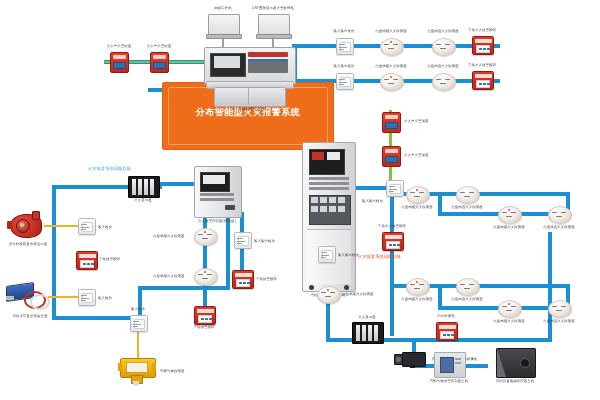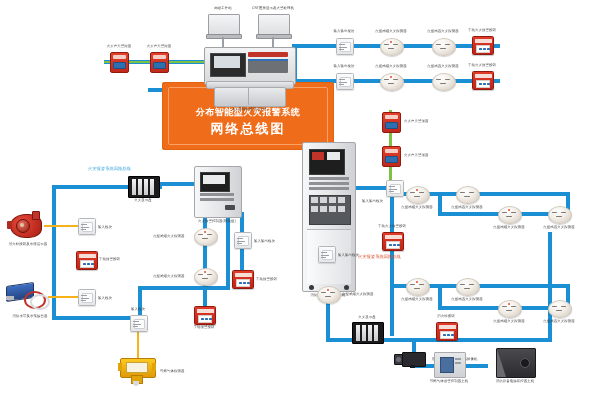--- a/index.html
+++ b/index.html
@@ -158,21 +158,20 @@
   <div class="bus" style="left:438px;top:192px;width:4px;height:24px;"></div>
   <div class="bus" style="left:390px;top:284px;width:180px;height:4px;"></div>
   <div class="bus" style="left:440px;top:306px;width:130px;height:4px;"></div>
   <div class="bus" style="left:438px;top:286px;width:4px;height:24px;"></div>
   <div class="bus" style="left:566px;top:192px;width:4px;height:22px;"></div>
   <div class="bus" style="left:566px;top:286px;width:4px;height:22px;"></div>
 
   <div id="titlebox">
     <div id="titleinner"></div>
     <div id="t1">分布智能型火灾报警系统</div>
-    <div id="t2">网络总线图</div>
   </div>
 
   <div class="node" style="left:206px;top:14px;">
     <div class="laptop-lid" style="left:2px;top:0;width:30px;height:20px;"></div>
     <div class="laptop-base" style="left:0;top:20px;width:34px;height:3px;"></div>
   </div>
   <div class="lbl c" style="left:223px;top:7px;">网络工作站</div>
 
   <div class="node" style="left:256px;top:14px;">
     <div class="laptop-lid" style="left:2px;top:0;width:30px;height:20px;"></div>

